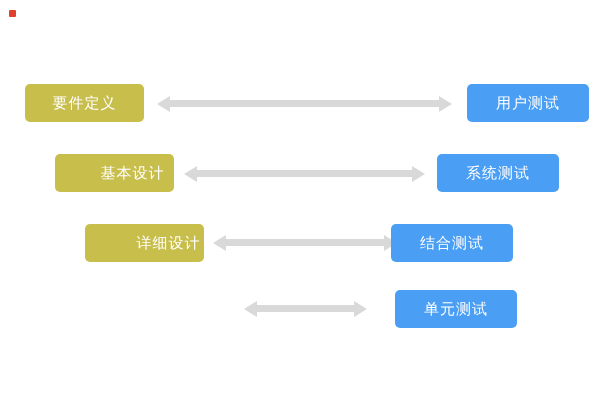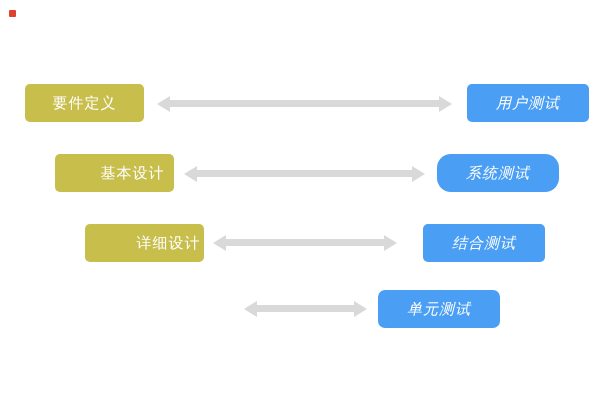--- a/index.html
+++ b/index.html
@@ -27,32 +27,31 @@
     letter-spacing: 1px;
     box-sizing: border-box;
   }
   .phase {
     width: 119px;
     background: var(--phase-bg, #c8be4c);
   }
   .test {
     width: 122px;
     background: var(--test-bg, #4a9ef3);
-    font-style: italic;
   }
   
   .pos-p1 { left: 25px;  top: 84px; }
   .pos-p2 { left: 55px;  top: 154px; padding-left: 36px; }
   .pos-p3 { left: 85px;  top: 224px; padding-left: 48px; }
   .pos-p4 { left: 116px; top: 290px; }
   
   .pos-t1 { left: 467px; top: 84px; }
-  .pos-t2 { left: 437px; top: 154px; border-radius: 14px; }
-  .pos-t3 { left: 423px; top: 224px; }
-  .pos-t4 { left: 378px; top: 290px; border-radius: 7px; }
+  .pos-t2 { left: 437px; top: 154px; }
+  .pos-t3 { left: 391px; top: 224px; }
+  .pos-t4 { left: 395px; top: 290px; }
   
   .arrow {
     position: absolute;
     height: 7px;
     background: var(--arrow-color, #d9d9d9);
   }
   .arrow::before, .arrow::after {
     content: "";
     position: absolute;
     top: 50%;

